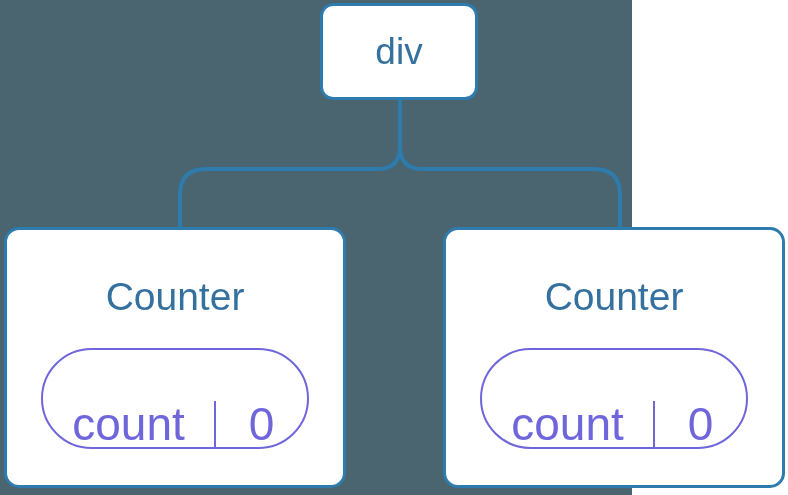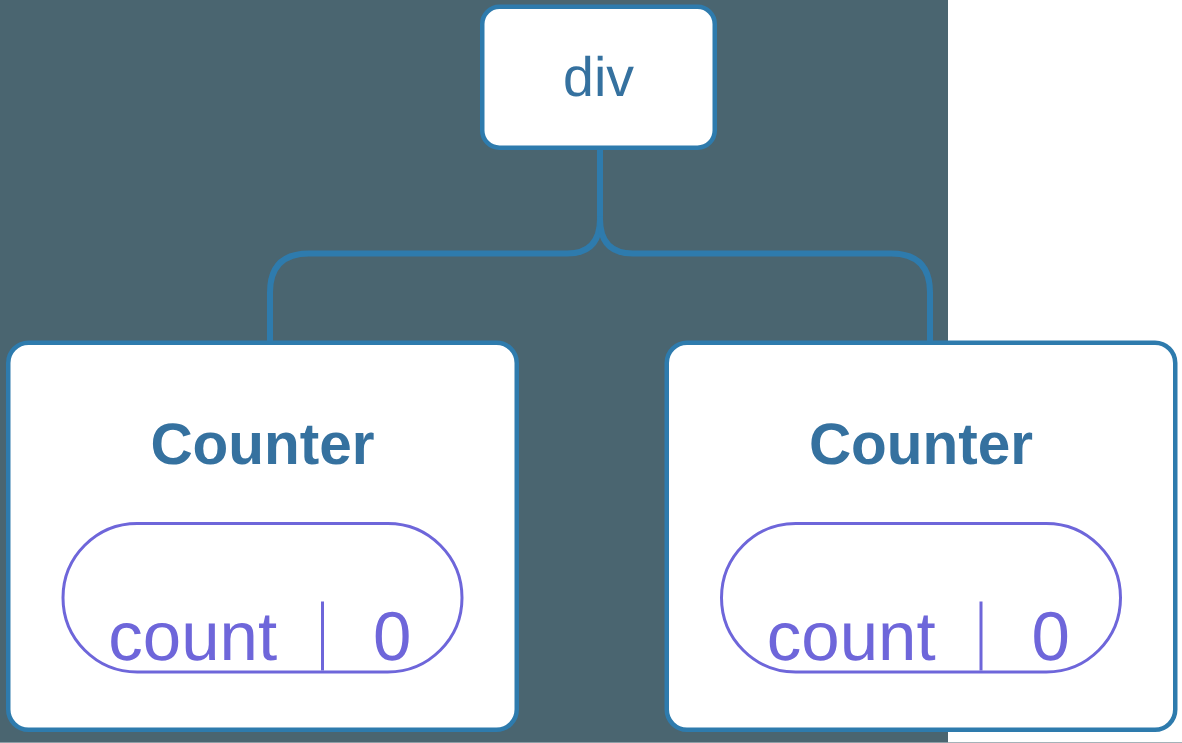--- a/index.html
+++ b/index.html
@@ -51,21 +51,21 @@
     border: 3px solid var(--line-blue);
     border-radius: 15px;
   }
   .card.left  { left: 4px; }
   .card.right { left: 443px; }
   .card-title {
     position: absolute;
     top: 47px; left: 0; right: 0;
     text-align: center;
     font-size: 39px;
-    font-weight: 700;
+    font-weight: 400;
     line-height: 1;
     color: var(--label-blue);
   }
   .pill {
     position: absolute;
     top: 118px; left: 34px;
     width: 268px; height: 101px;
     border: 2px solid var(--purple);
     border-radius: 51px;
     display: flex;

